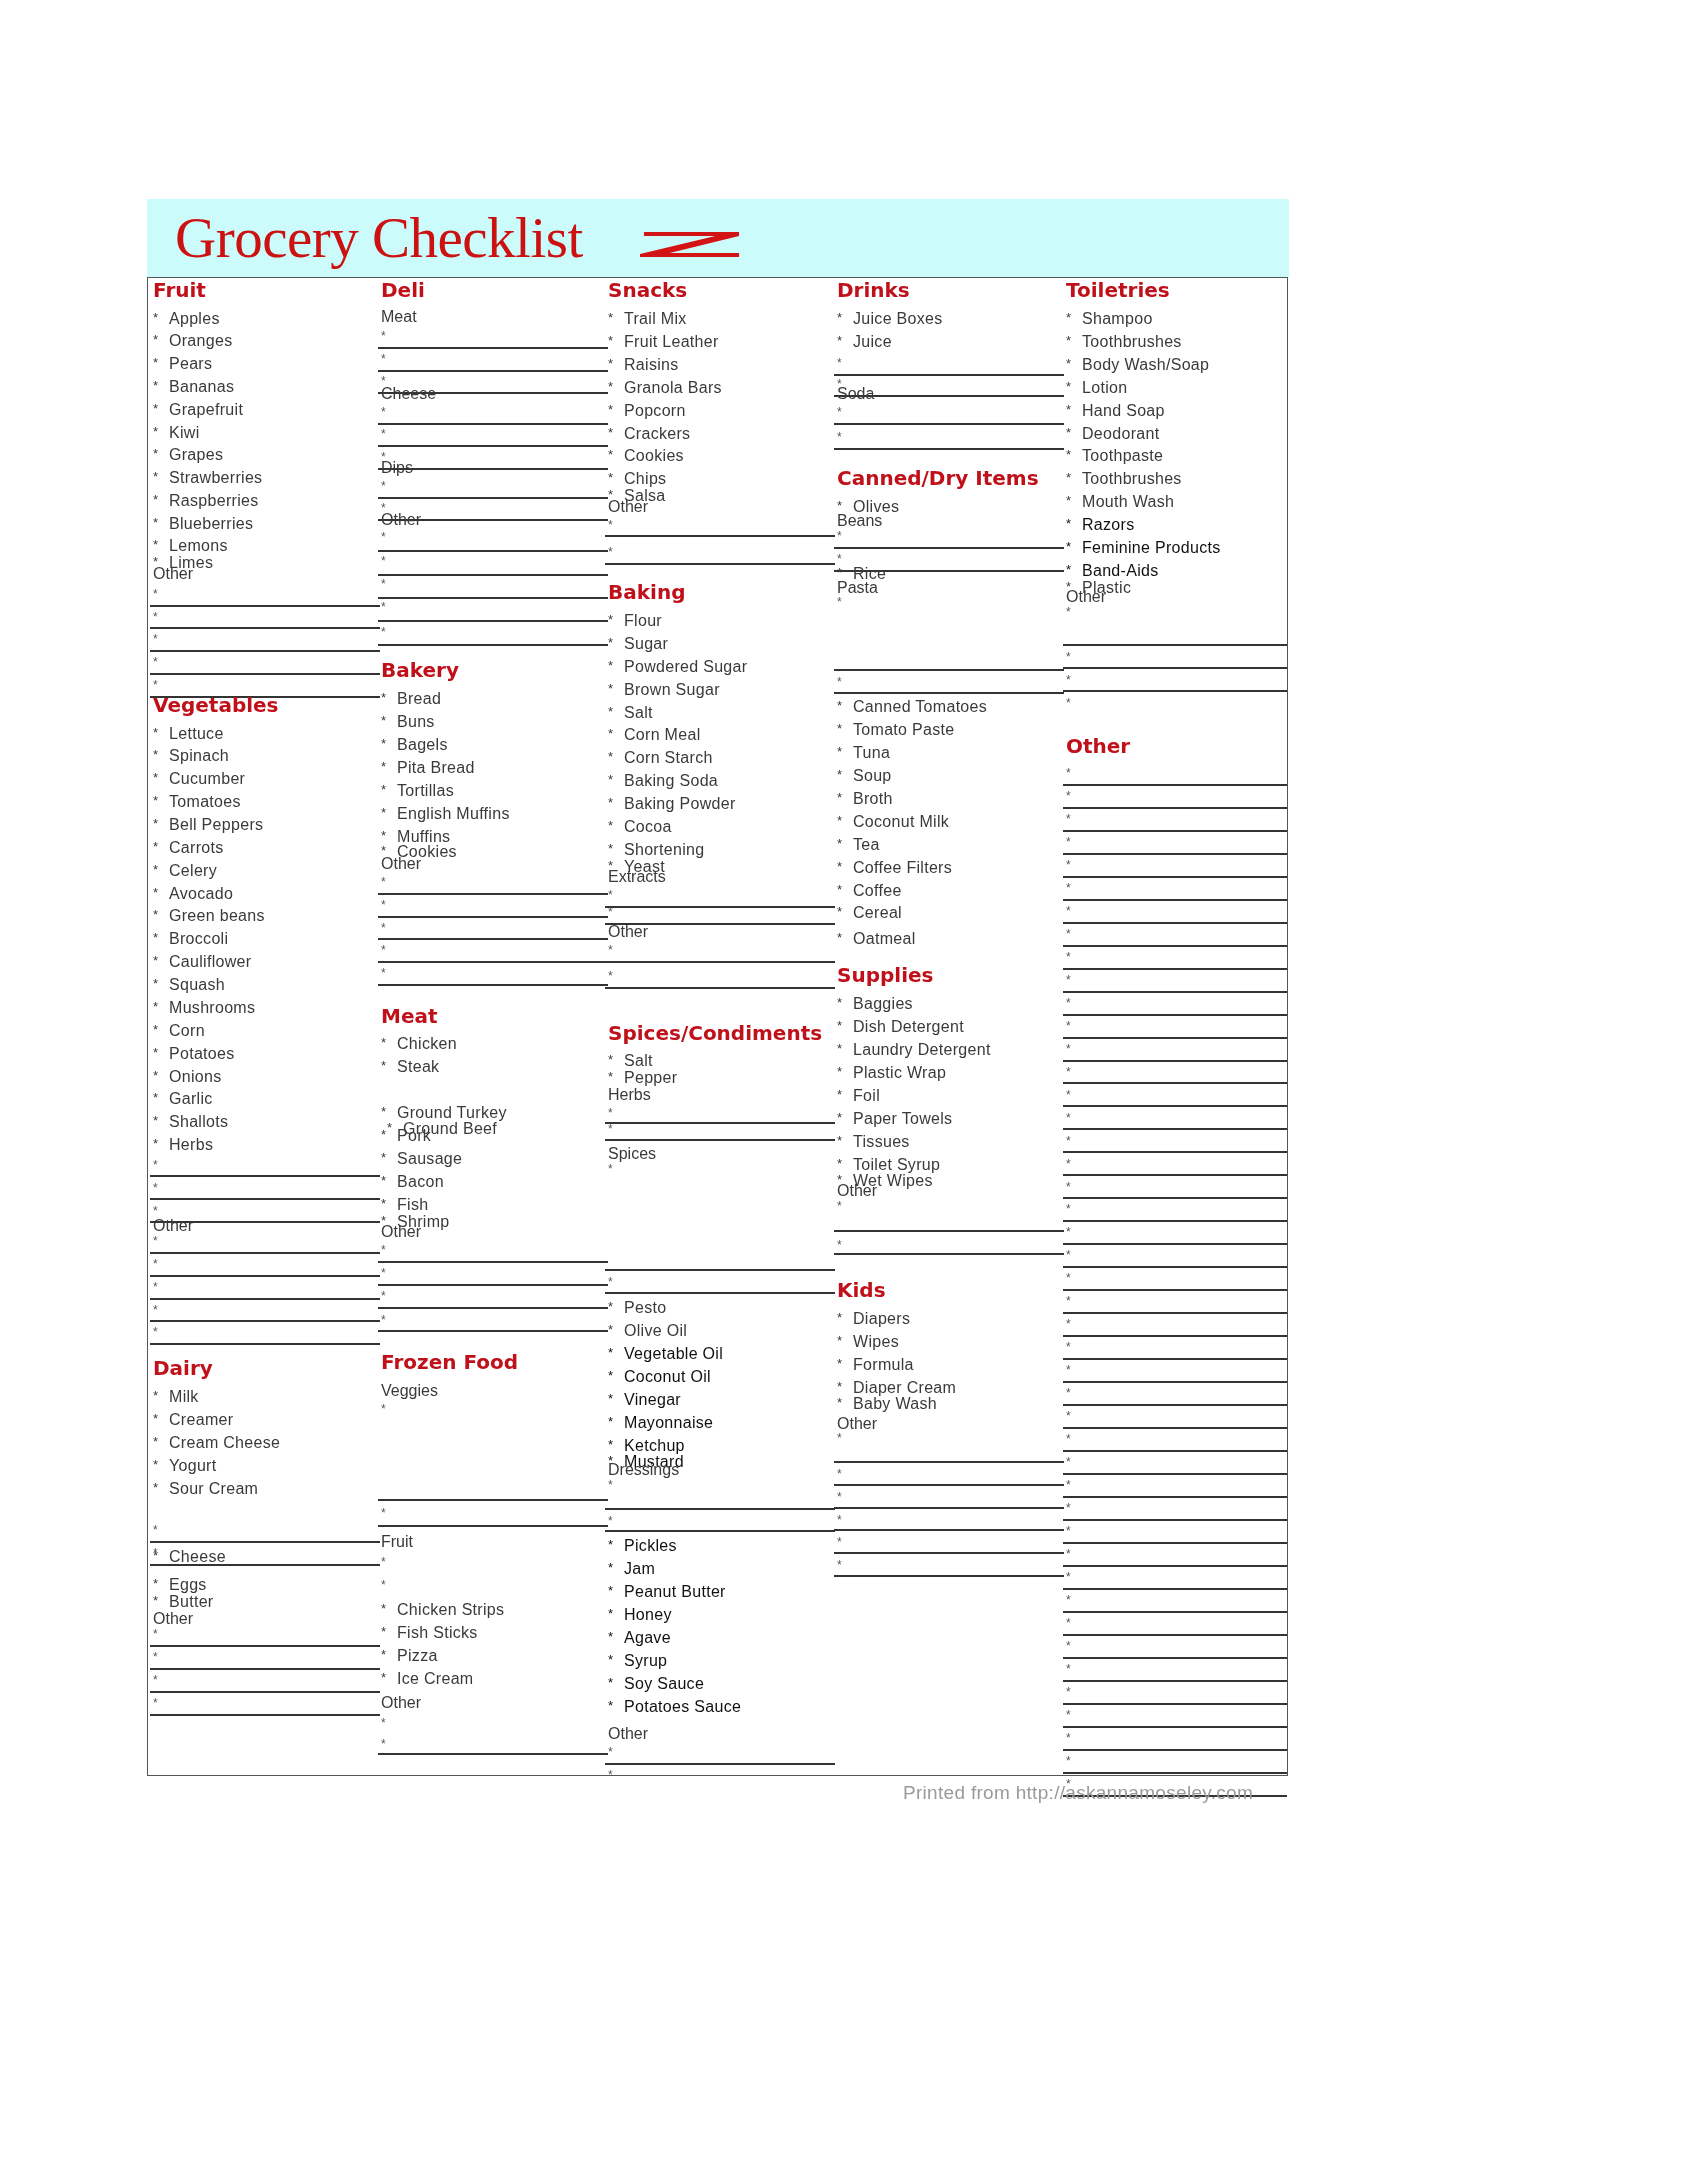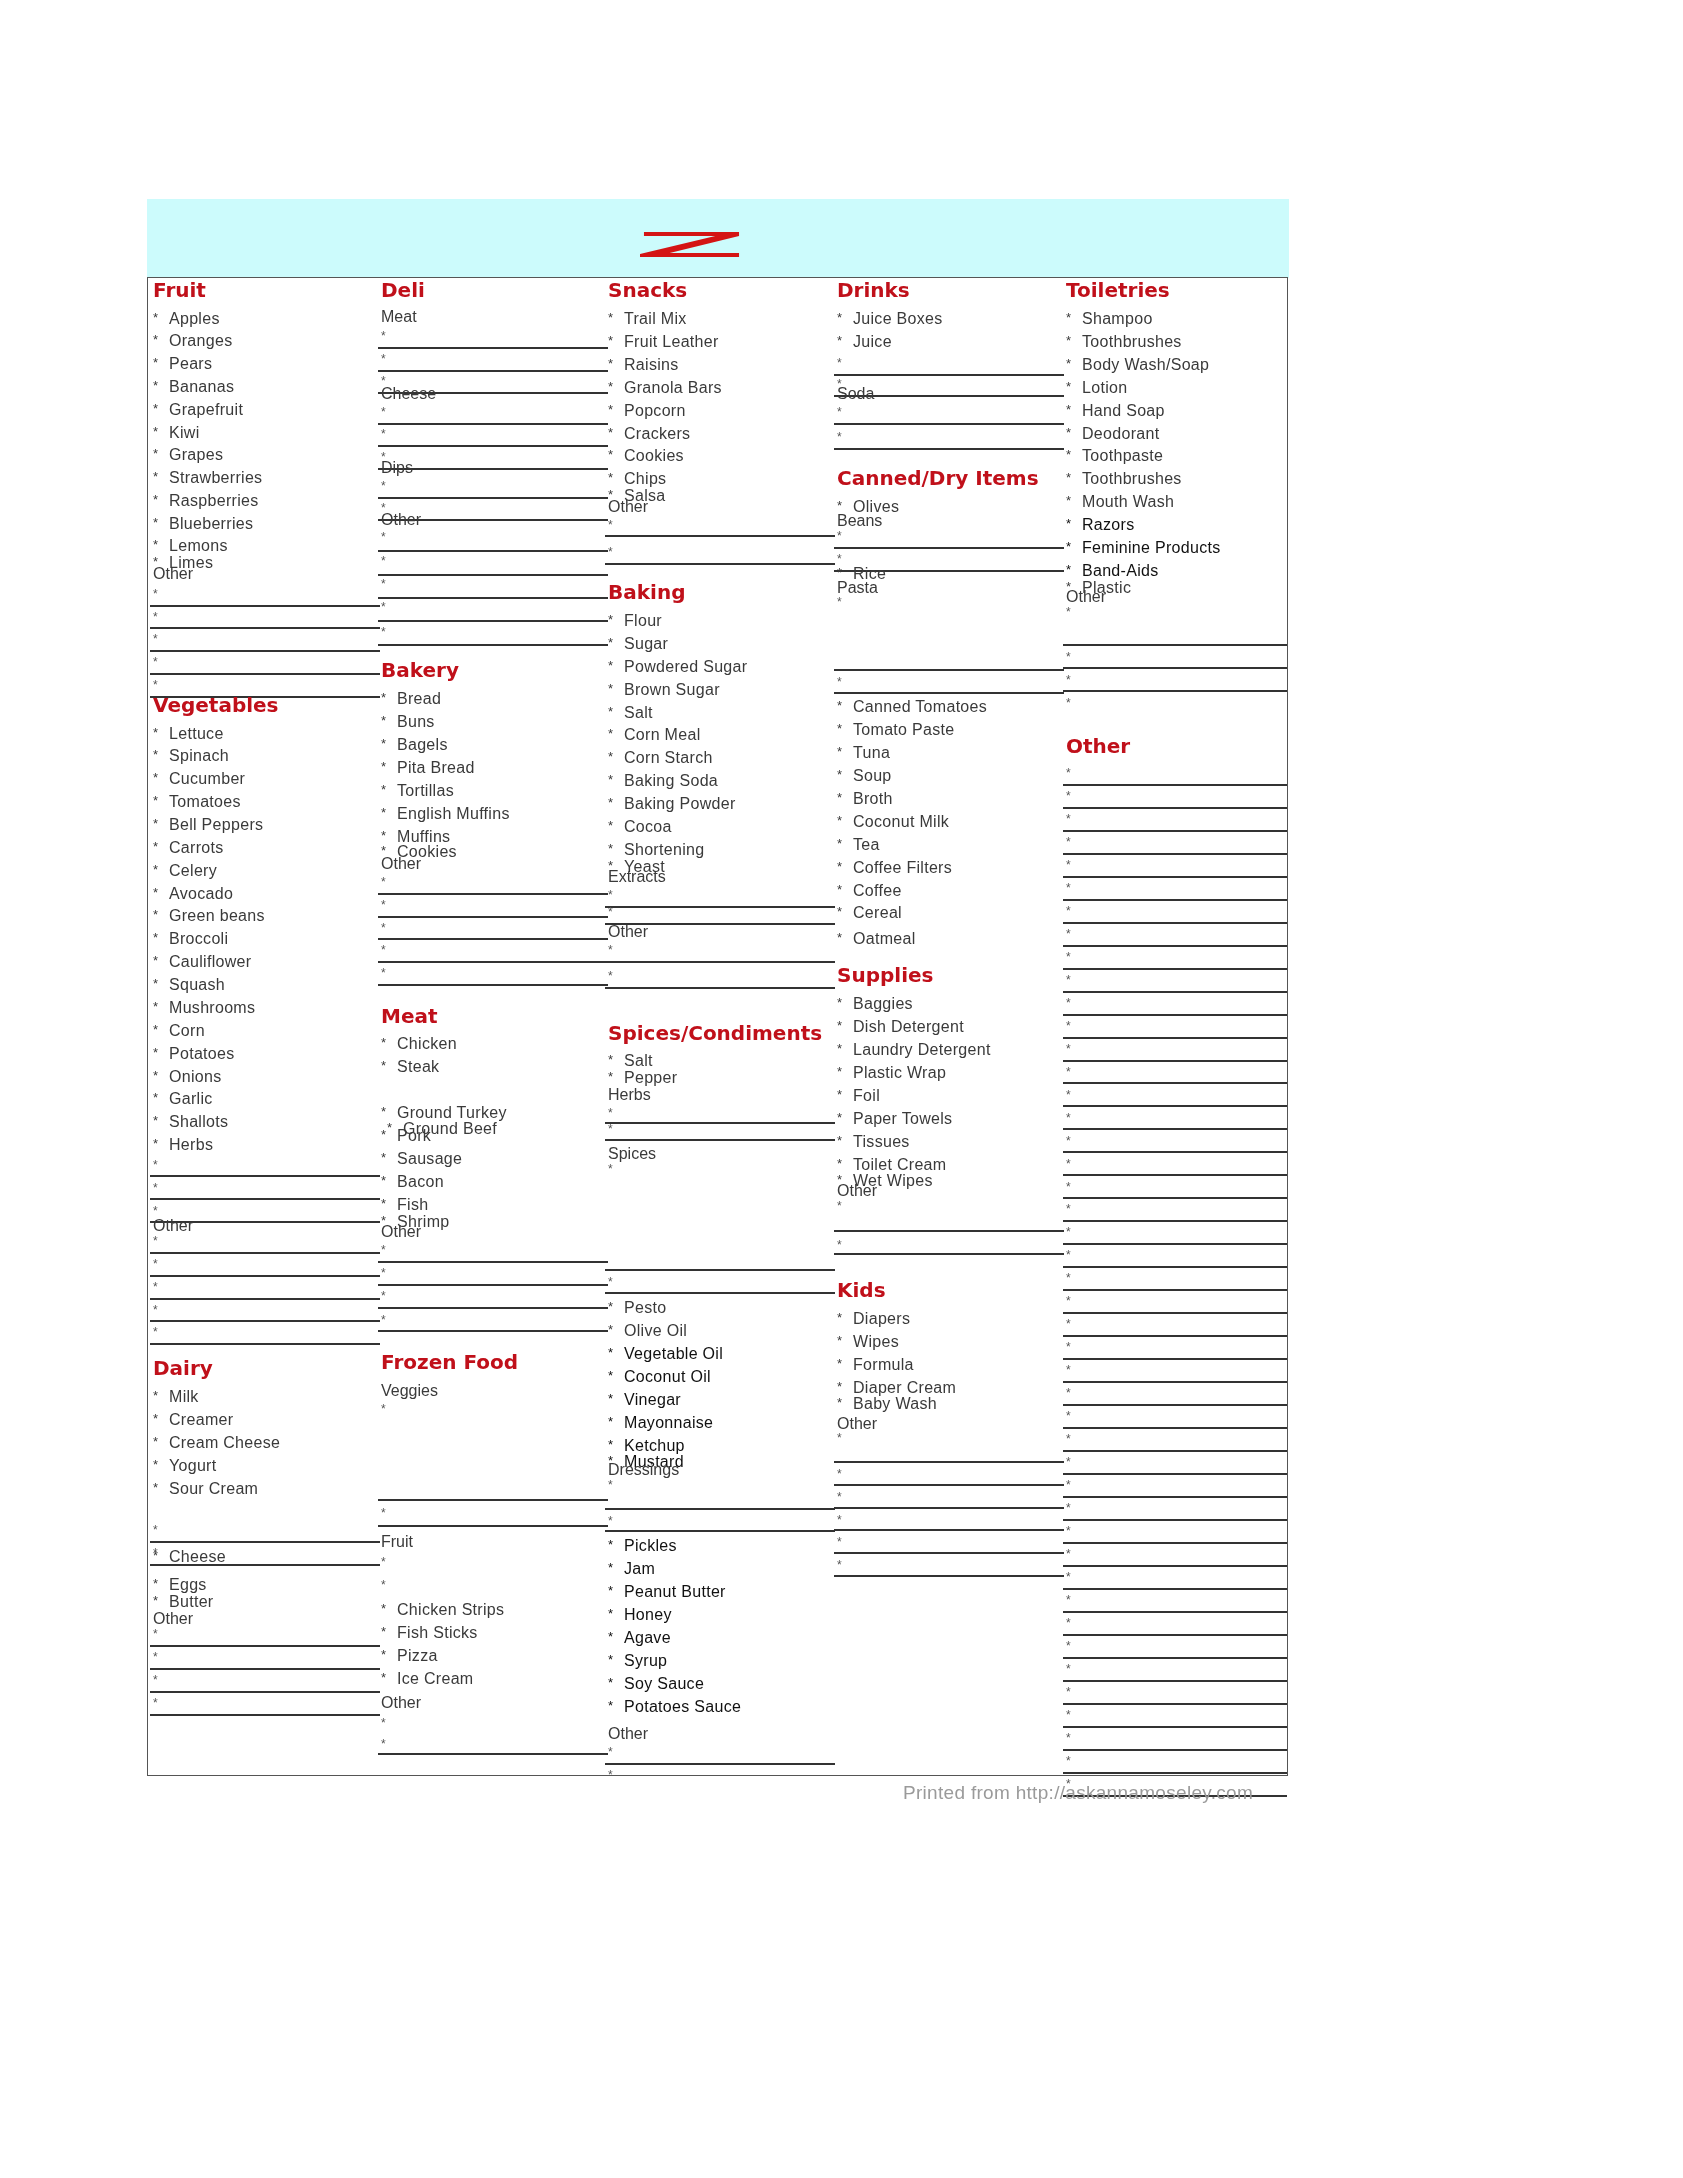--- a/index.html
+++ b/index.html
@@ -14,20 +14,21 @@
   .item.dark { color:#111; }
   .label { position:absolute; font-size:16px; color:#3a3a3a; white-space:nowrap; }
   .blank { position:absolute; font-size:12px; color:#555; }
   .line { position:absolute; height:0; border-top:2px solid #333; }
   .footer { position:absolute; left:903px; top:1782px; font-size:19px; color:#9a9a9a; white-space:nowrap; letter-spacing:0.3px; }
 </style>
 </head>
 <body>
 
 <div class="header">
+  <div class="title">Grocery Checklist</div>
   <svg class="zlogo" viewBox="0 0 104 30">
     <polygon points="4,3 100,3 100,7 30,24 100,24 100,28 0,28 0,25 76,7 4,7" fill="#d41414"></polygon>
   </svg>
 </div>
 
 <div class="frame" id="frame">
     <div class="heading" style="left: 5px; top: 0px;">Fruit</div>
     <div class="item" style="left: 5px; top: 32px;"><span class="star">*</span><span>Apples</span></div>
     <div class="item" style="left: 5px; top: 54px;"><span class="star">*</span><span>Oranges</span></div>
     <div class="item" style="left: 5px; top: 77px;"><span class="star">*</span><span>Pears</span></div>
@@ -310,21 +311,21 @@
     <div class="item" style="left: 689px; top: 626px;"><span class="star">*</span><span>Cereal</span></div>
     <div class="item" style="left: 689px; top: 652px;"><span class="star">*</span><span>Oatmeal</span></div>
     <div class="heading" style="left: 689px; top: 685px;">Supplies</div>
     <div class="item" style="left: 689px; top: 717px;"><span class="star">*</span><span>Baggies</span></div>
     <div class="item" style="left: 689px; top: 740px;"><span class="star">*</span><span>Dish Detergent</span></div>
     <div class="item" style="left: 689px; top: 763px;"><span class="star">*</span><span>Laundry Detergent</span></div>
     <div class="item" style="left: 689px; top: 786px;"><span class="star">*</span><span>Plastic Wrap</span></div>
     <div class="item" style="left: 689px; top: 809px;"><span class="star">*</span><span>Foil</span></div>
     <div class="item" style="left: 689px; top: 832px;"><span class="star">*</span><span>Paper Towels</span></div>
     <div class="item" style="left: 689px; top: 855px;"><span class="star">*</span><span>Tissues</span></div>
-    <div class="item" style="left: 689px; top: 878px;"><span class="star">*</span><span>Toilet Cream</span></div>
+    <div class="item" style="left: 689px; top: 878px;"><span class="star">*</span><span>Toilet Syrup</span></div>
     <div class="item" style="left: 689px; top: 894px;"><span class="star">*</span><span>Wet Wipes</span></div>
     <div class="label" style="left: 689px; top: 904px;">Other</div>
     <div class="blank" style="left: 689px; top: 921px;">*</div>
     <div class="line" style="left: 686px; top: 952px; width: 230px;"></div>
     <div class="blank" style="left: 689px; top: 960px;">*</div>
     <div class="line" style="left: 686px; top: 975px; width: 230px;"></div>
     <div class="heading" style="left: 689px; top: 1000px;">Kids</div>
     <div class="item" style="left: 689px; top: 1032px;"><span class="star">*</span><span>Diapers</span></div>
     <div class="item" style="left: 689px; top: 1055px;"><span class="star">*</span><span>Wipes</span></div>
     <div class="item" style="left: 689px; top: 1078px;"><span class="star">*</span><span>Formula</span></div>

